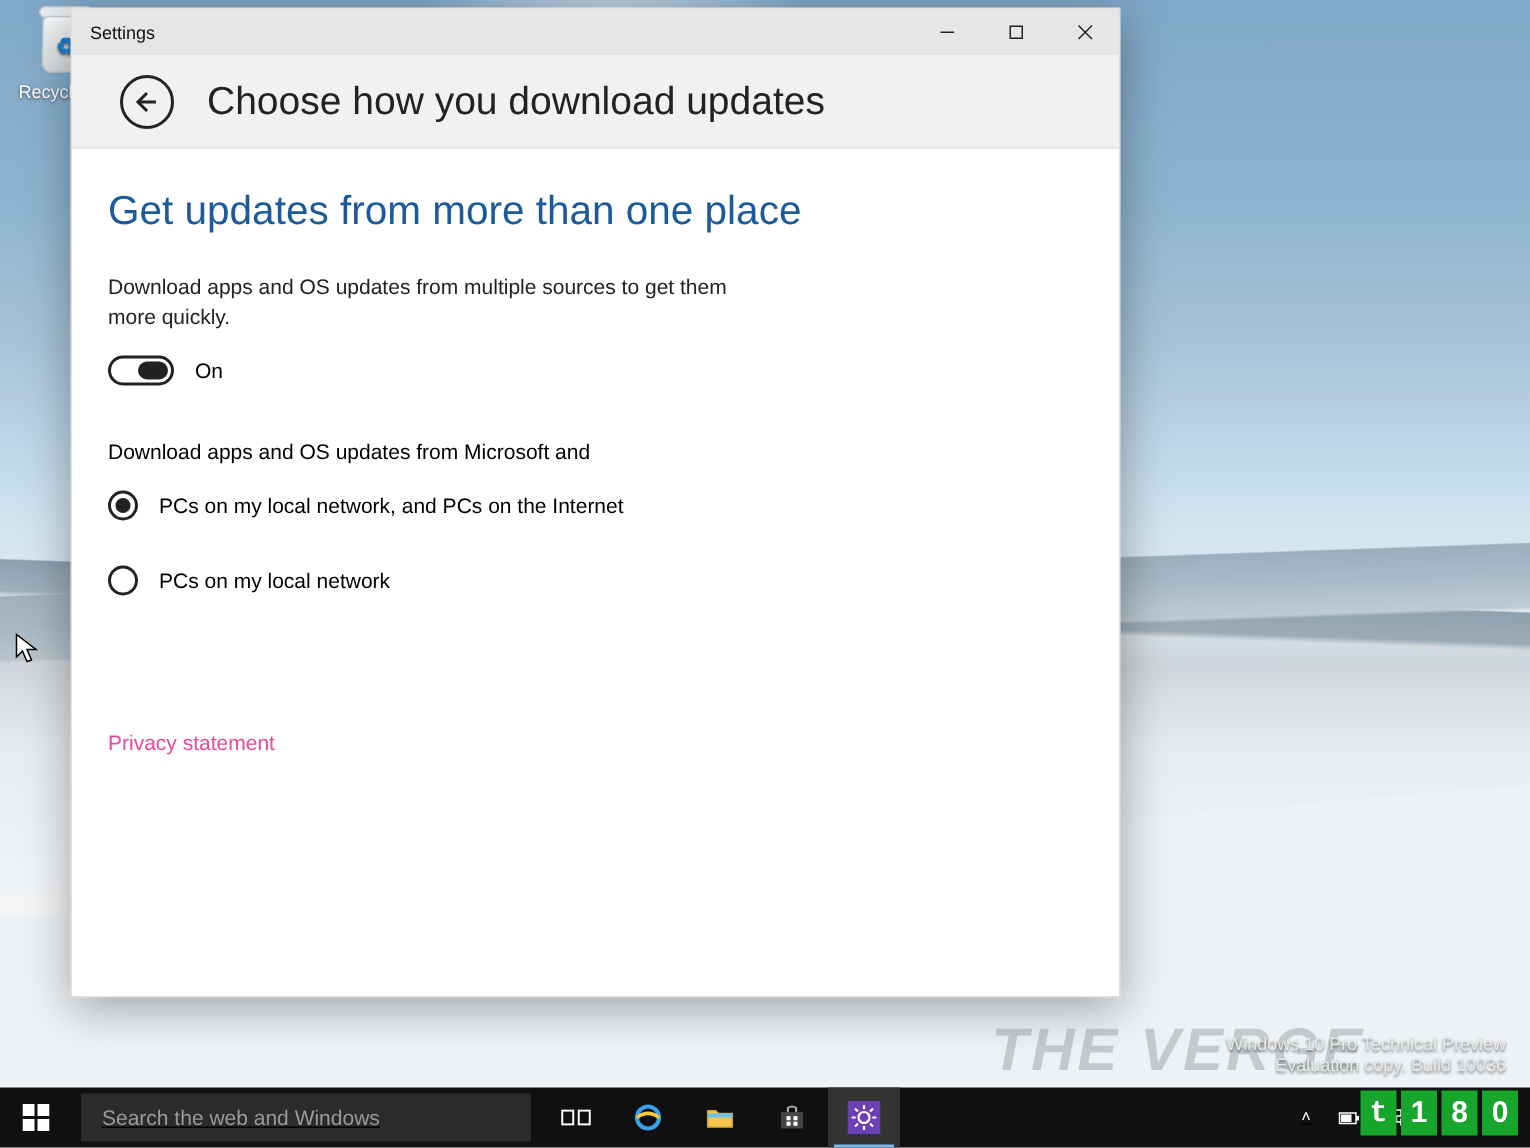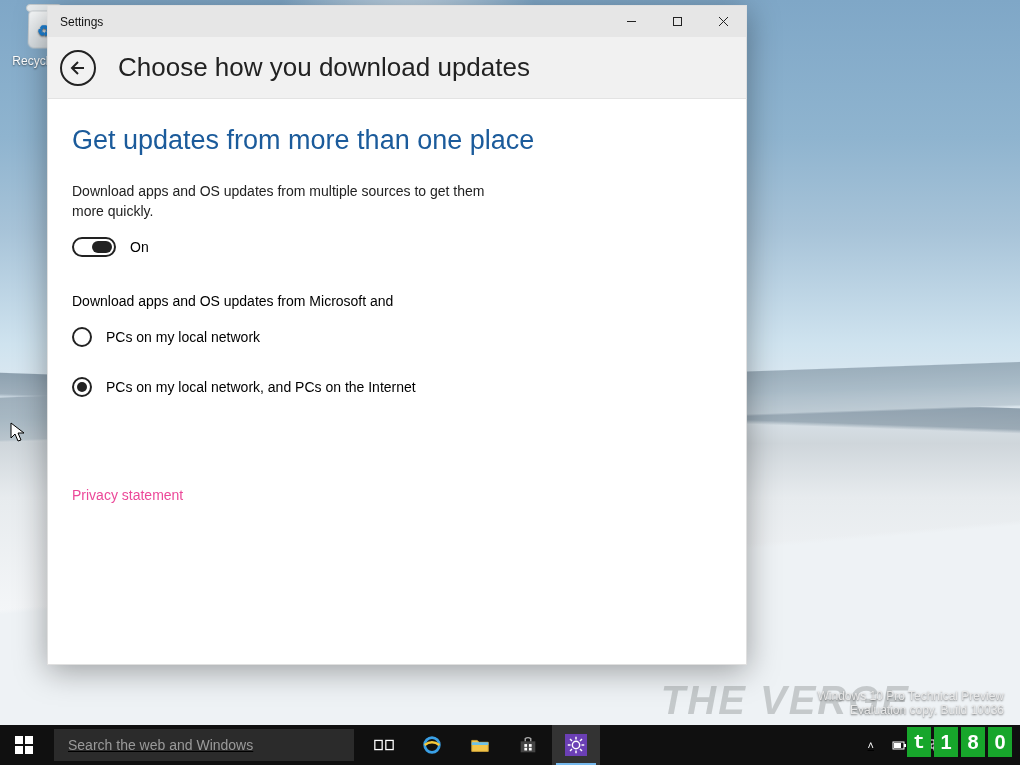--- a/index.html
+++ b/index.html
@@ -81,21 +81,21 @@
   .titlebar .title { padding-left:12px; flex:0 0 auto; }
   .titlebar .spacer { flex:1; }
   .titlebar .ctl {
     width:46px; height:31px; display:flex; align-items:center; justify-content:center;
     cursor:pointer;
   }
   .titlebar svg { width:11px; height:11px; stroke:#222; }
   .subheader {
     height:62px; display:flex; align-items:center;
     background:#f1f1f1; border-bottom:1px solid #e3e3e3;
-    padding-left:12px; gap:22px;
+    padding-left:32px; gap:22px;
   }
   .back-btn {
     width:36px; height:36px; border-radius:50%;
     border:2px solid #222; display:flex; align-items:center; justify-content:center;
     cursor:pointer; background:transparent;
   }
   .back-btn svg { width:18px; height:18px; stroke:#222; fill:none; stroke-width:2; }
   .subheader h1 {
     font-weight:300; font-size:26px; color:#222; margin:0;
   }
@@ -247,27 +247,27 @@
     <div class="toggle-row">
       <div class="toggle on">
           <div class="knob"></div>
         </div>
       <span class="toggle-label">On</span>
     </div>
 
     <div class="sub-desc">Download apps and OS updates from Microsoft and</div>
 
     <div class="radio-row">
+      <div class="radio checked"></div>
+      <span>PCs on my local network, and PCs on the Internet</span>
+    </div>
+
+    <div class="radio-row">
       <div class="radio"></div>
       <span>PCs on my local network</span>
-    </div>
-
-    <div class="radio-row">
-      <div class="radio checked"></div>
-      <span>PCs on my local network, and PCs on the Internet</span>
     </div>
 
     <a class="privacy-link">Privacy statement</a>
   </div>
 </div>
 
 <div class="watermark-verge">THE VERGE</div>
 <div class="watermark-os">
   <div>Windows 10 Pro Technical Preview</div>
   <div>Evaluation copy. Build 10036</div>

